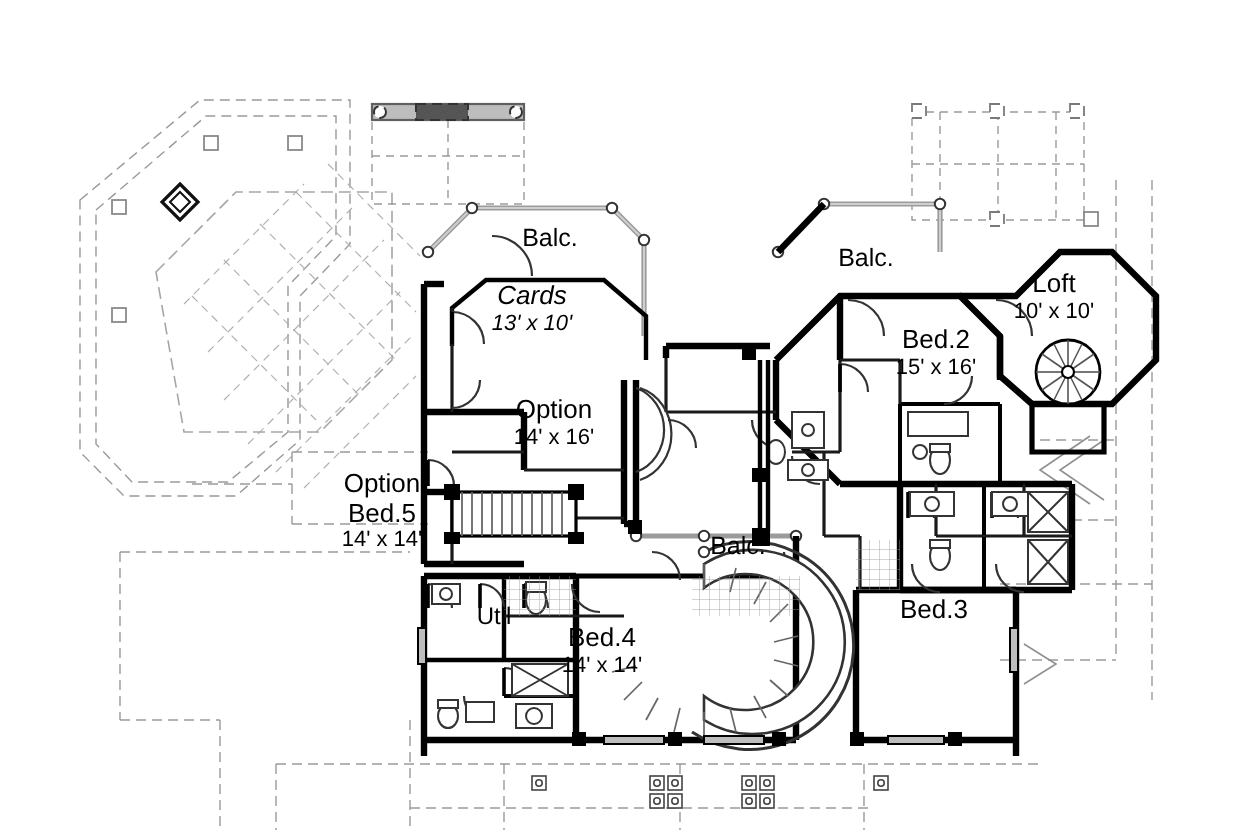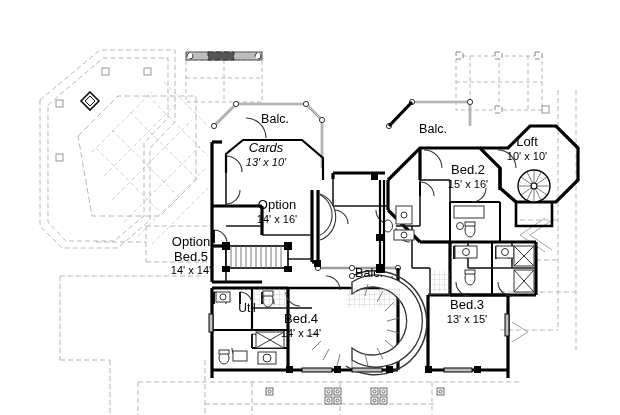--- a/index.html
+++ b/index.html
@@ -504,21 +504,20 @@
     <span class="rname">Util</span>
   </div>
 
   <div class="roomlabel" style="left:259px;top:282px;width:84px;">
     <span class="rname">Bed.4</span>
     <span class="rdim">14' x 14'</span>
   </div>
 
   <div class="roomlabel" style="left:425px;top:268px;width:84px;">
     <span class="rname">Bed.3</span>
-    <span class="rdim">13' x 15'</span>
   </div>
 
   <div class="roomlabel" style="left:426px;top:133px;width:84px;">
     <span class="rname">Bed.2</span>
     <span class="rdim">15' x 16'</span>
   </div>
 
   <div class="roomlabel" style="left:489px;top:105px;width:76px;">
     <span class="rname">Loft</span>
     <span class="rdim">10' x 10'</span>

